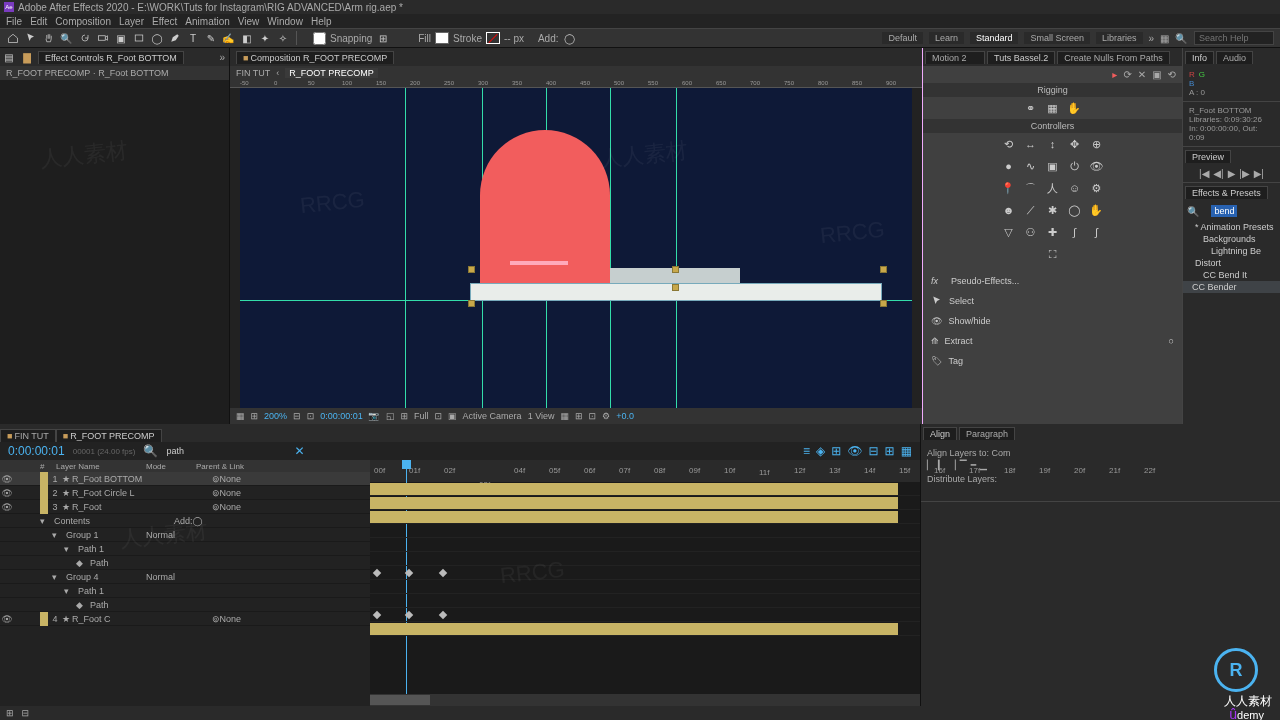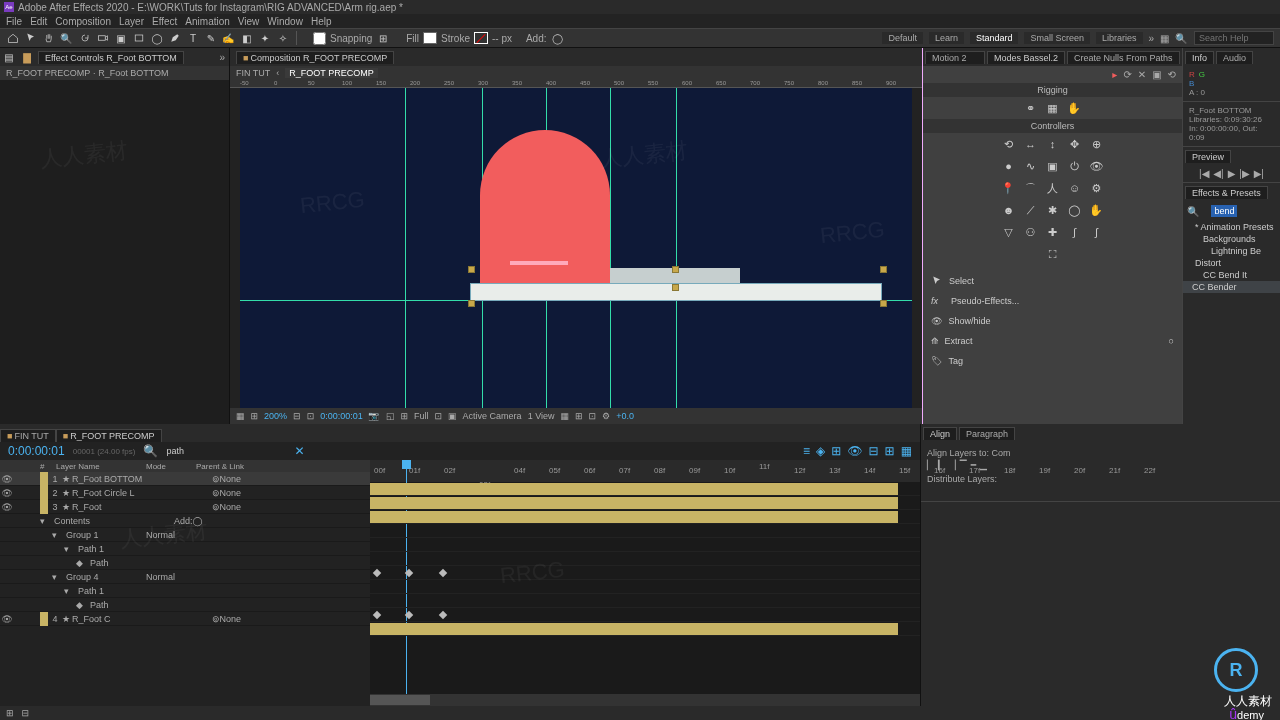--- a/index.html
+++ b/index.html
@@ -162,21 +162,21 @@
   <span class="tool">✎</span>
   <span class="tool">✍</span>
   <span class="tool">◧</span>
   <span class="tool">✦</span>
   <span class="tool">✧</span>
   <div class="divider"></div>
   <div class="toolbar-mid">
     <input type="checkbox" style="">
     <span>Snapping</span>
     <span class="tool">⊞</span>
-    <span style="margin-left:12px">Fill</span>
+    <span style="margin-left:24px">Fill</span>
     <span class="color-swatch"></span>
     <span>Stroke</span>
     <span class="color-swatch stroke"></span>
     <span>-- px</span>
     <span style="margin-left:10px">Add:</span>
     <span class="tool">◯</span>
   </div>
   <div class="toolbar-right">
     <span class="workspace-tab">Default</span>
     <span class="workspace-tab">Learn</span>
@@ -273,21 +273,21 @@
       <span>⊞</span>
       <span>⊡</span>
       <span>⚙</span>
       <span class="footer-val">+0.0</span>
     </div>
   </div>
 
   <div class="right-col-a">
     <div class="panel-tabs">
       <span class="panel-tab" style="width:60px">Motion 2</span>
-      <span class="panel-tab active">Modes Bassel.2</span>
+      <span class="panel-tab active">Tuts Bassel.2</span>
       <span class="panel-tab">Create Nulls From Paths</span>
     </div>
     <div style="display:flex;gap:6px;justify-content:flex-end;padding:3px 6px">
       <span style="color:#f25d5d">▸</span>
       <span>⟳</span>
       <span>✕</span>
       <span>▣</span>
       <span>⟲</span>
     </div>
     <div class="gb-header">Rigging</div>
@@ -330,28 +330,28 @@
         <span class="gb-icon">⚇</span>
         <span class="gb-icon">✚</span>
         <span class="gb-icon">∫</span>
         <span class="gb-icon">ʃ</span>
       </div>
     <div class="gb-row">
         <span class="gb-icon">⛶</span>
       </div>
     <div class="gb-list">
       <div class="gb-item">
+          <span style="font-style:italic;width:14px">fx</span>
+          <span>Pseudo-Effects...</span>
+        </div>
+      <div class="gb-item">
           <svg viewBox="0 0 16 16" fill="#ccc">
             <path d="M3 2l3 10 2-4 4-2z"></path>
           </svg>
           <span>Select</span>
-        </div>
-      <div class="gb-item">
-          <span style="font-style:italic;width:14px">fx</span>
-          <span>Pseudo-Effects...</span>
         </div>
       <div class="gb-item">
           <span>👁</span>
           <span>Show/hide</span>
         </div>
       <div class="gb-item">
           <span>⟰</span>
           <span>Extract</span>
           <span style="margin-left:auto">○</span>
         </div>
@@ -525,21 +525,21 @@
             <span style="left: 39px; top: 6px;">01f</span>
             <span style="left: 74px; top: 6px;">02f</span>
             <span style="left: 109px; top: 20px;">03f</span>
             <span style="left: 144px; top: 6px;">04f</span>
             <span style="left: 179px; top: 6px;">05f</span>
             <span style="left: 214px; top: 6px;">06f</span>
             <span style="left: 249px; top: 6px;">07f</span>
             <span style="left: 284px; top: 6px;">08f</span>
             <span style="left: 319px; top: 6px;">09f</span>
             <span style="left: 354px; top: 6px;">10f</span>
-            <span style="left: 389px; top: 2px;">11f</span>
+            <span style="left: 389px; top: 8px;">11f</span>
             <span style="left: 424px; top: 6px;">12f</span>
             <span style="left: 459px; top: 6px;">13f</span>
             <span style="left: 494px; top: 6px;">14f</span>
             <span style="left: 529px; top: 6px;">15f</span>
             <span style="left: 564px; top: 6px;">16f</span>
             <span style="left: 599px; top: 6px;">17f</span>
             <span style="left: 634px; top: 6px;">18f</span>
             <span style="left: 669px; top: 6px;">19f</span>
             <span style="left: 704px; top: 6px;">20f</span>
             <span style="left: 739px; top: 6px;">21f</span>

